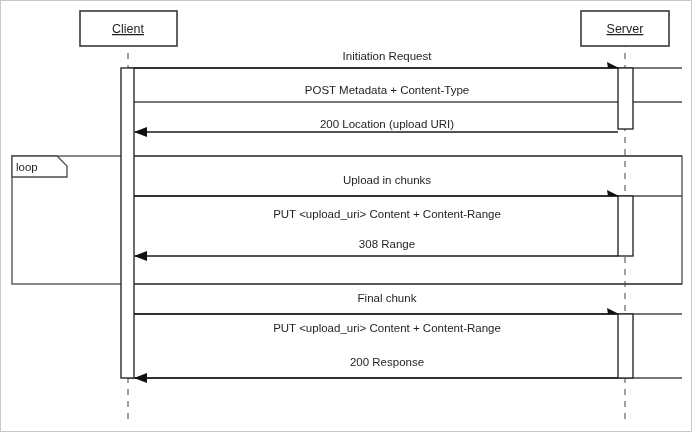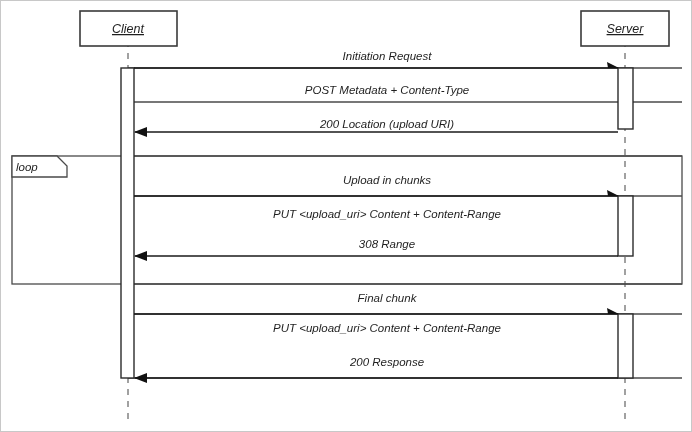--- a/index.html
+++ b/index.html
@@ -10,21 +10,20 @@
   #canvas {
     position: relative;
     width: 692px;
     height: 432px;
     background: #ffffff;
     border: 1px solid #c8c8c8;
     box-sizing: border-box;
     overflow: hidden;
     font-family: "Liberation Sans", sans-serif;
     color: #1a1a1a;
-    font-style: italic;
   }
   #diagram-svg {
     position: absolute;
     left: 0;
     top: 0;
     width: 692px;
     height: 432px;
   }
   .lifeline-label {
     font-size: 12.5px;

